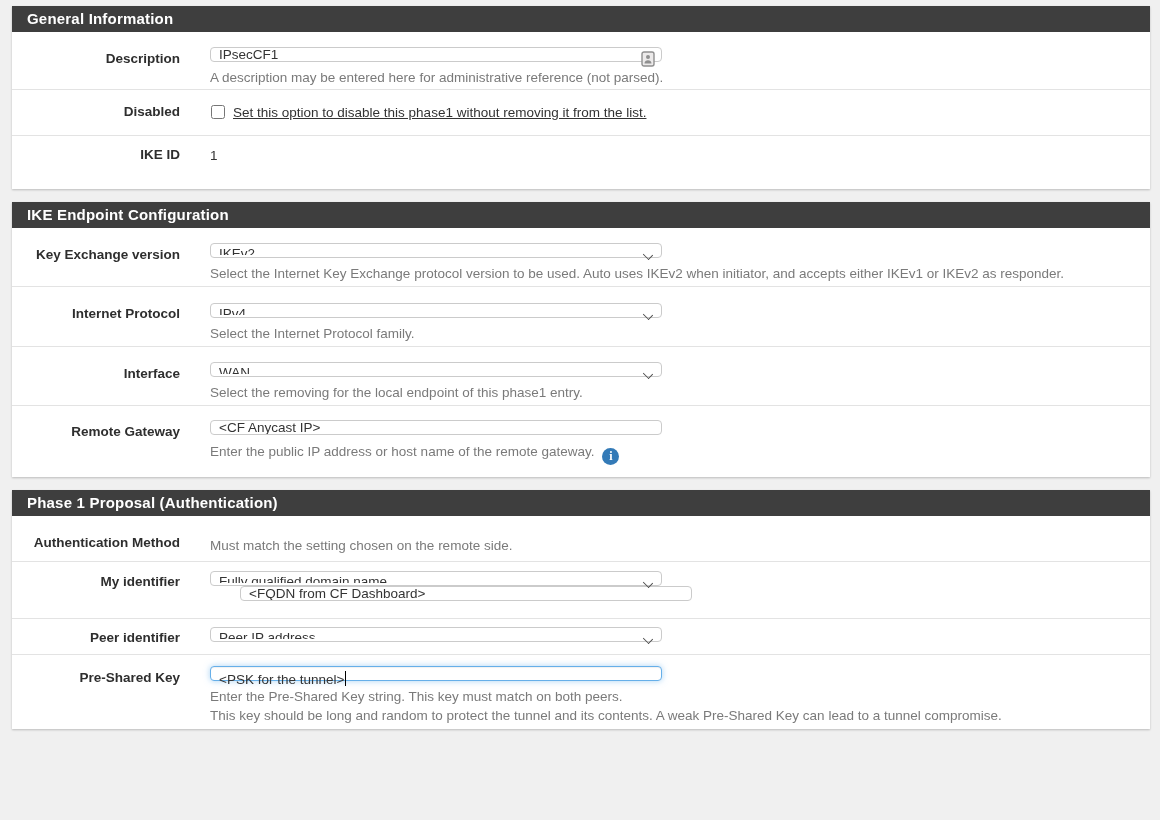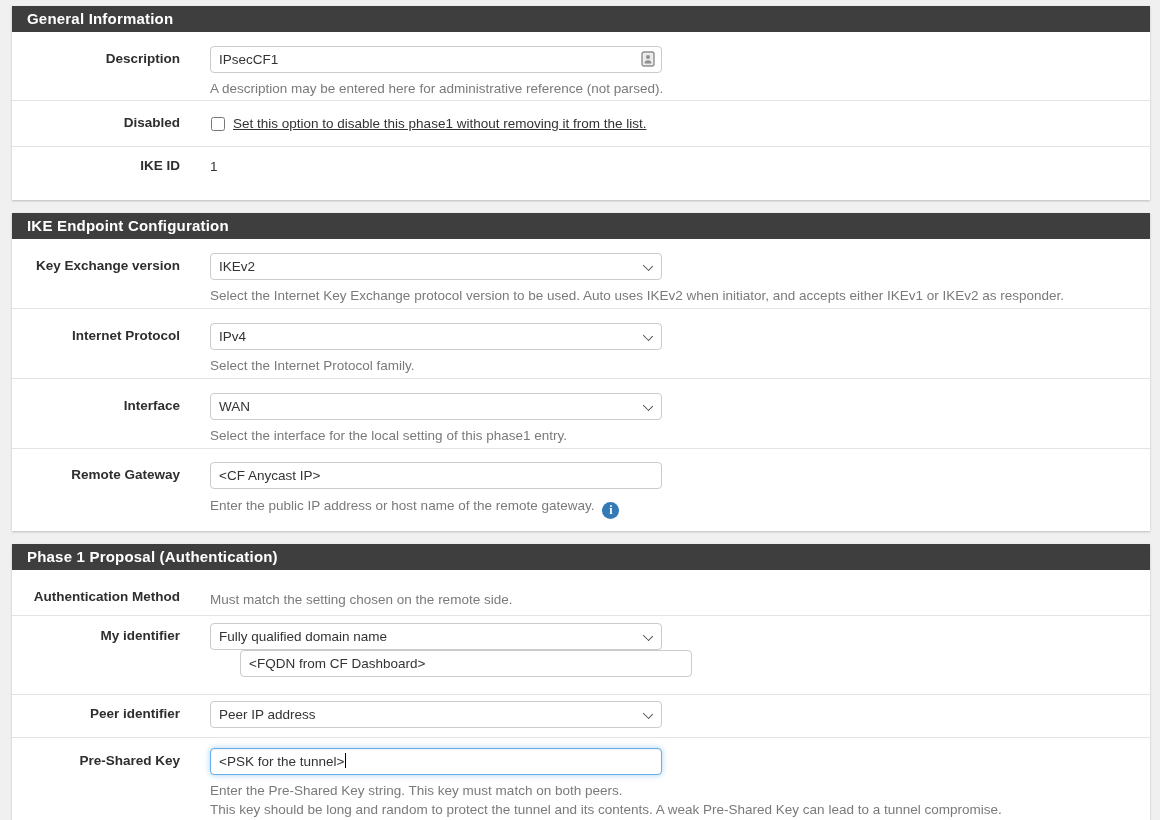--- a/index.html
+++ b/index.html
@@ -62,21 +62,21 @@
   .row.rw-psk .col-label { padding-top: 5px; }
 
   .help {
     color: #7a7a7a;
     margin-top: 7px;
     line-height: 17px;
   }
 
   input[type="text"], .sel-wrap select, .fakeinput {
     width: 452px;
-    height: 27px;
+    height: 15px;
     border: 1px solid #cbcbcb;
     border-radius: 4px;
     background: #fff;
     font-family: "Liberation Sans", sans-serif;
     font-size: 13.5px;
     color: #333;
     padding: 2px 8px;
     outline: none;
     vertical-align: middle;
   }
@@ -245,21 +245,21 @@
       <div class="col-label">
         <span class="lbl tip">Interface</span>
       </div>
       <div class="col-content">
         <span class="sel-wrap">
           <select>
             <option>WAN</option>
           </select>
           <span class="chev"></span>
         </span>
-        <div class="help">Select the interface for the local setting of this phase1 entry.</div>
+        <div class="help">Select the removing for the local endpoint of this phase1 entry.</div>
       </div>
     </div>
 
     <div class="row rw-rgw">
       <div class="col-label">
         <span class="lbl tip">Remote Gateway</span>
       </div>
       <div class="col-content">
         <input type="text" value="&lt;CF Anycast IP&gt;" style="">
         <div class="help" style="margin-top:8px;">

